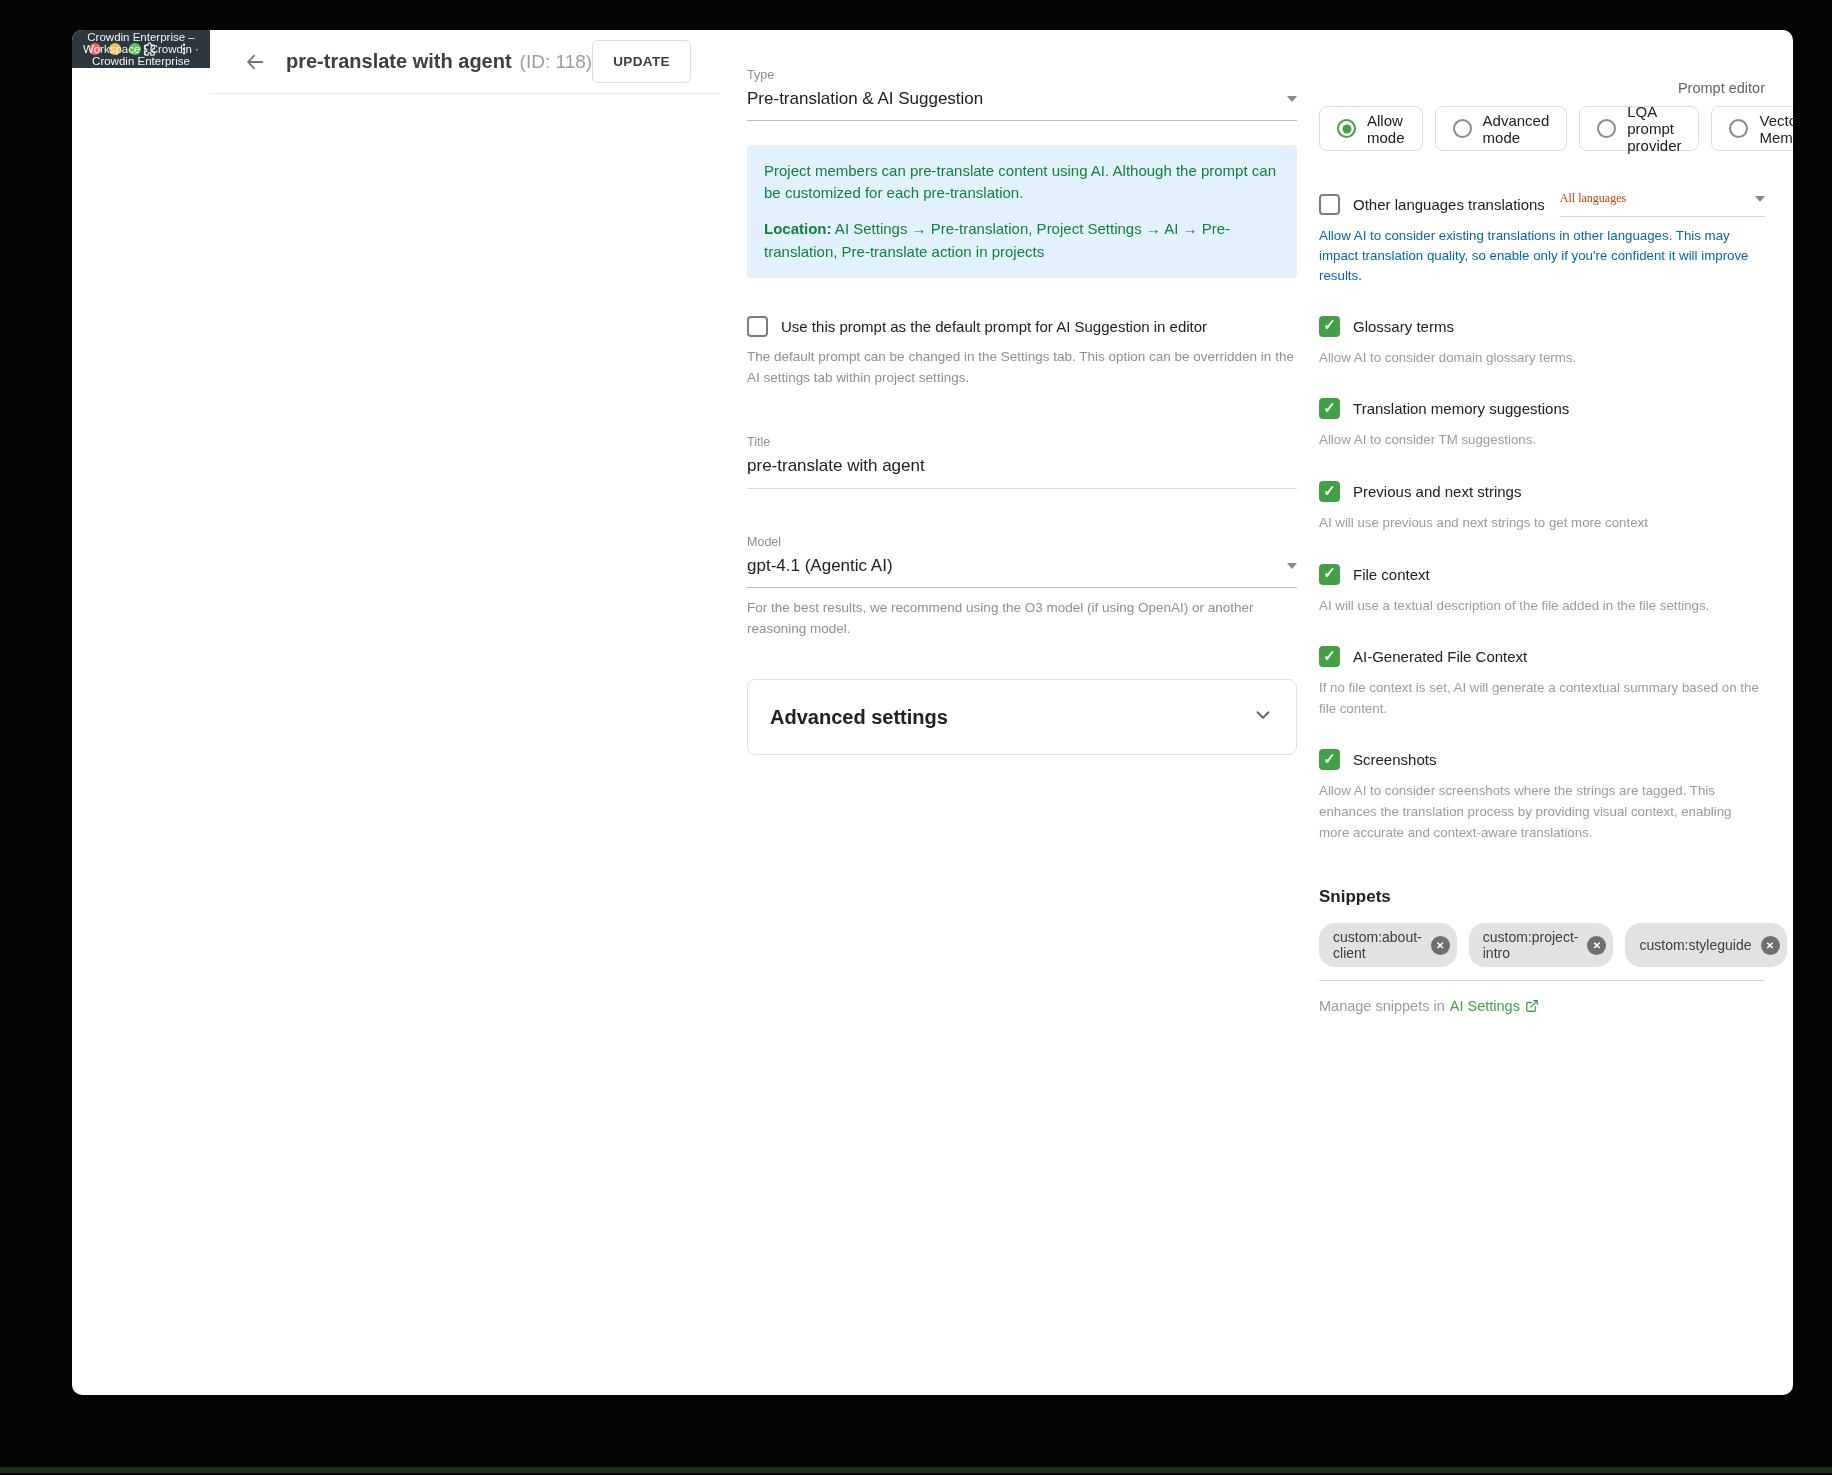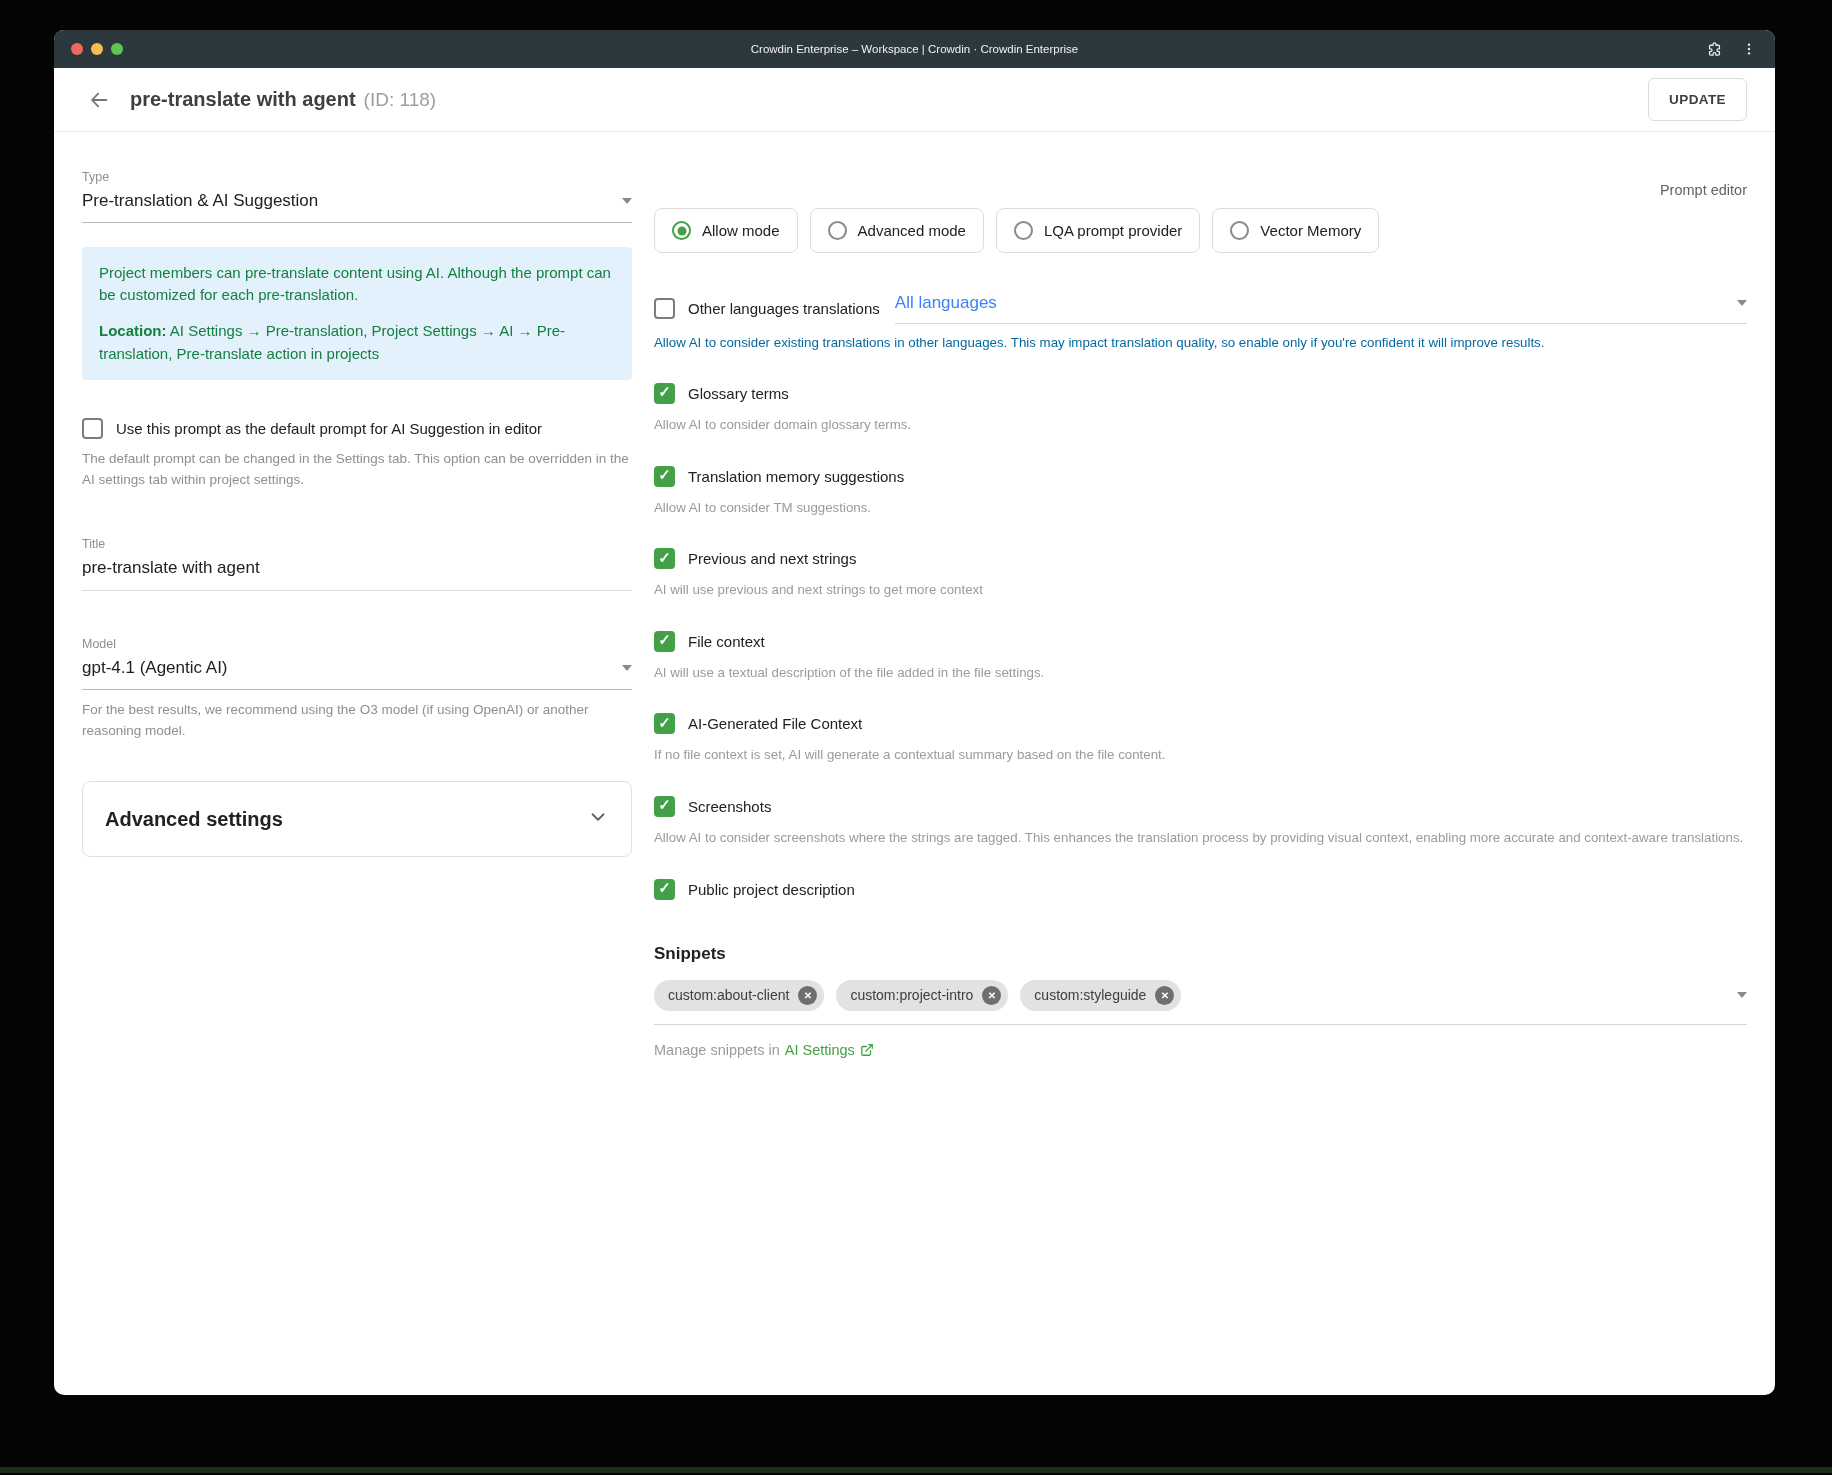--- a/index.html
+++ b/index.html
@@ -1,20 +1,20 @@
 <!DOCTYPE html>
 <html><head>
 <meta charset="utf-8">
 <style>
   * { margin:0; padding:0; box-sizing:border-box; }
   html,body { width:1832px; height:1475px; background:#040404; font-family:"Liberation Sans", sans-serif; position:relative; overflow:hidden; }
 
   .dock-strip { position:absolute; left:0; bottom:2px; width:1832px; height:6px; background:#22371f; opacity:.85; }
 
-  .window { position:absolute; left:54px; top:30px; width:1721px; height:1365px; background:#ffffff; border-radius:10px; overflow:hidden; display:flex; flex-direction:column; }
+  .window { position:absolute; left:72px; top:30px; width:1721px; height:1365px; background:#ffffff; border-radius:10px; overflow:hidden; display:flex; flex-direction:row; }
 
   
   .titlebar { height:38px; background:#2c373e; display:flex; align-items:center; position:relative; flex:none; }
   .traffic { display:flex; gap:8px; margin-left:17px; }
   .light { width:12px; height:12px; border-radius:50%; }
   .light.red{ background:#ec6a5e; } .light.yellow{ background:#f4bf4f; } .light.green{ background:#61c554; }
   .tab-title { position:absolute; left:0; right:0; text-align:center; color:#f1f3f4; font-size:11.5px; pointer-events:none; }
   .titlebar-right { margin-left:auto; display:flex; align-items:center; gap:18px; margin-right:18px; }
 
   
@@ -64,21 +64,21 @@
   .prompt-editor-label { font-size:14.5px; color:#5f6368; margin-top:12px;text-align:right; }
   .modes-row { display:flex; gap:12px; margin-top:10px; }
   .mode-pill { display:flex; align-items:center; gap:11px; height:45px; padding:0 17px; border:1px solid #dadce0; border-radius:8px; background:#fff; cursor:pointer; }
   .radio { width:19px; height:19px; border-radius:50%; border:2px solid #8a8a8a; position:relative; flex:none; }
   .radio.selected { border-color:#43a047; }
   .radio.selected::after { content:""; position:absolute; left:50%; top:50%; transform:translate(-50%,-50%); width:9px; height:9px; border-radius:50%; background:#43a047; }
   .mode-label { font-size:15px; color:#212121; }
 
   .other-lang-row { display:flex; align-items:center; margin-top:40px; gap:13px; }
   .lang-select { flex:1; display:flex; align-items:center; margin-left:2px; padding-bottom:10px; border-bottom:1px solid #d6d6d6; }
-  .lang-placeholder { font-size:17px; color:#3b82f6; }
+  .lang-placeholder { font-size:12px; color:#c2410c;font-family:Liberation Serif, serif; }
   .inline-help { margin-top:9px; font-size:13.3px; color:#0369a1; line-height:1.5; }
 
   .option-item { margin-top:30px; }
   .option-item .help-text { margin-top:11px; font-size:13.3px; color:#9b9b9b; }
 
   .snippets-heading { margin-top:44px; font-size:17px; font-weight:700; color:#212121; }
   .chips-line { display:flex; align-items:center; margin-top:16px; padding-bottom:13px; border-bottom:1px solid #d6d6d6; gap:12px; }
   .chip { display:flex; align-items:center; gap:9px; background:#e2e2e2; border-radius:16px; padding:6px 7px 6px 14px; }
   .chip-label { font-size:14px; color:#3c4043; }
   .chip-close { width:19px; height:19px; border-radius:50%; background:#6f6f6f; color:#fff; display:flex; align-items:center; justify-content:center; cursor:pointer; flex:none; }
@@ -259,27 +259,20 @@
           </div>
 
           <div class="option-item">
             <div class="cb-row">
               <span class="checkbox checked"></span>
               <span class="cb-label">Screenshots</span>
             </div>
             <div class="help-text">Allow AI to consider screenshots where the strings are tagged. This enhances the translation process by providing visual context, enabling more accurate and context-aware translations.</div>
           </div>
 
-          <div class="option-item">
-            <div class="cb-row">
-              <span class="checkbox checked"></span>
-              <span class="cb-label">Public project description</span>
-            </div>
-
-          </div>
         </div>
 
       <div class="snippets-heading">Snippets</div>
 
       <div class="chips-line">
         <div style="display:flex; gap:12px;">
 
             <span class="chip">
               <span class="chip-label">custom:about-client</span>
               <span class="chip-close"></span>

